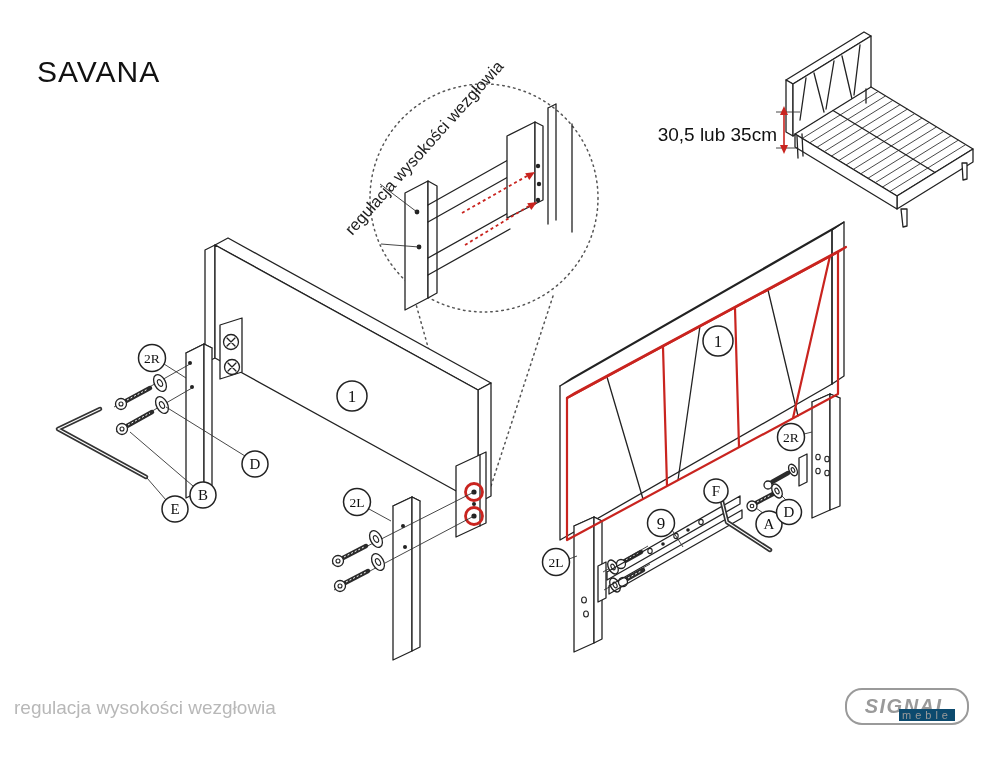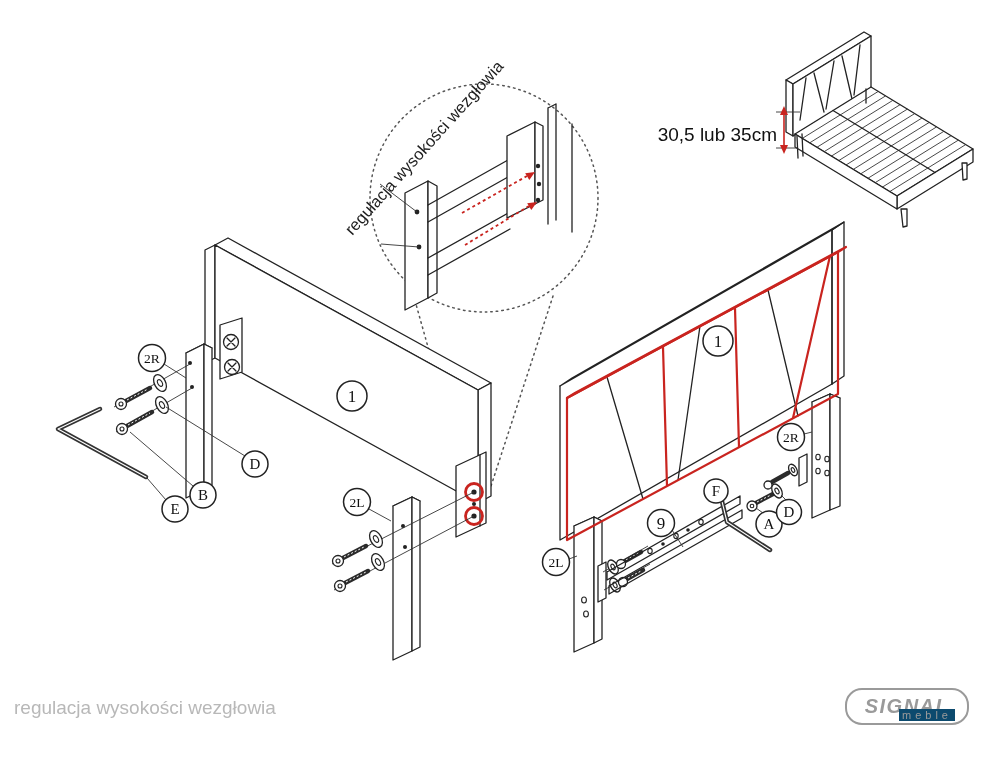--- a/index.html
+++ b/index.html
@@ -345,20 +345,21 @@
         <path class="thin" d="M776,112 L800,112 M776,148 L797,148"></path>
         <line x1="784" y1="114" x2="784" y2="146" stroke="#c9241f" stroke-width="1.6"></line>
         <polygon fill="#c9241f" points="784,106 780,115 788,115"></polygon>
         <polygon fill="#c9241f" points="784,154 780,145 788,145"></polygon>
         <text class="dimtxt" x="777" y="141">30,5 lub 35cm</text>
       </g>
     </g>
 
   </svg>
 
+  <div class="title">SAVANA</div>
   <div class="annot-rot">regulacja wysokości wezgłowia</div>
   <div class="annot-bottom">regulacja wysokości wezgłowia</div>
 
   <div>
     <div class="logo-box">
       <span class="logo-brand">SIGNAL</span>
     </div>
     <div class="logo-sub">meble</div>
   </div>
 

